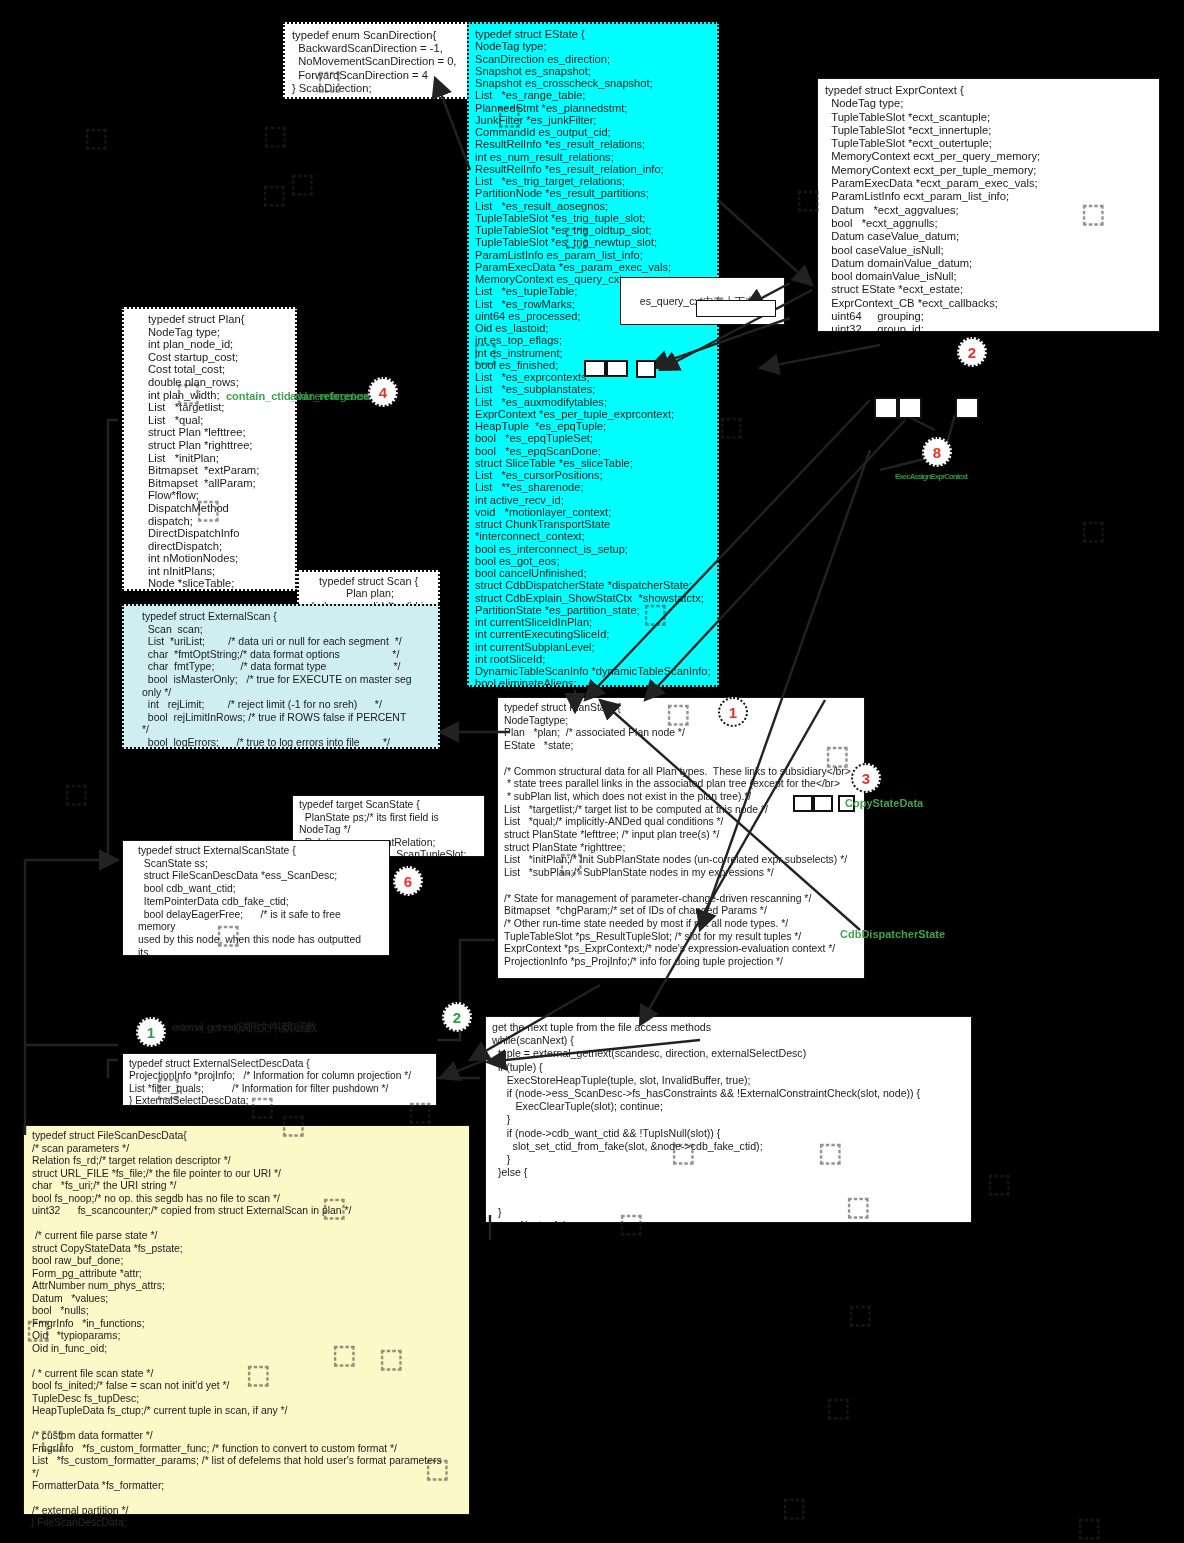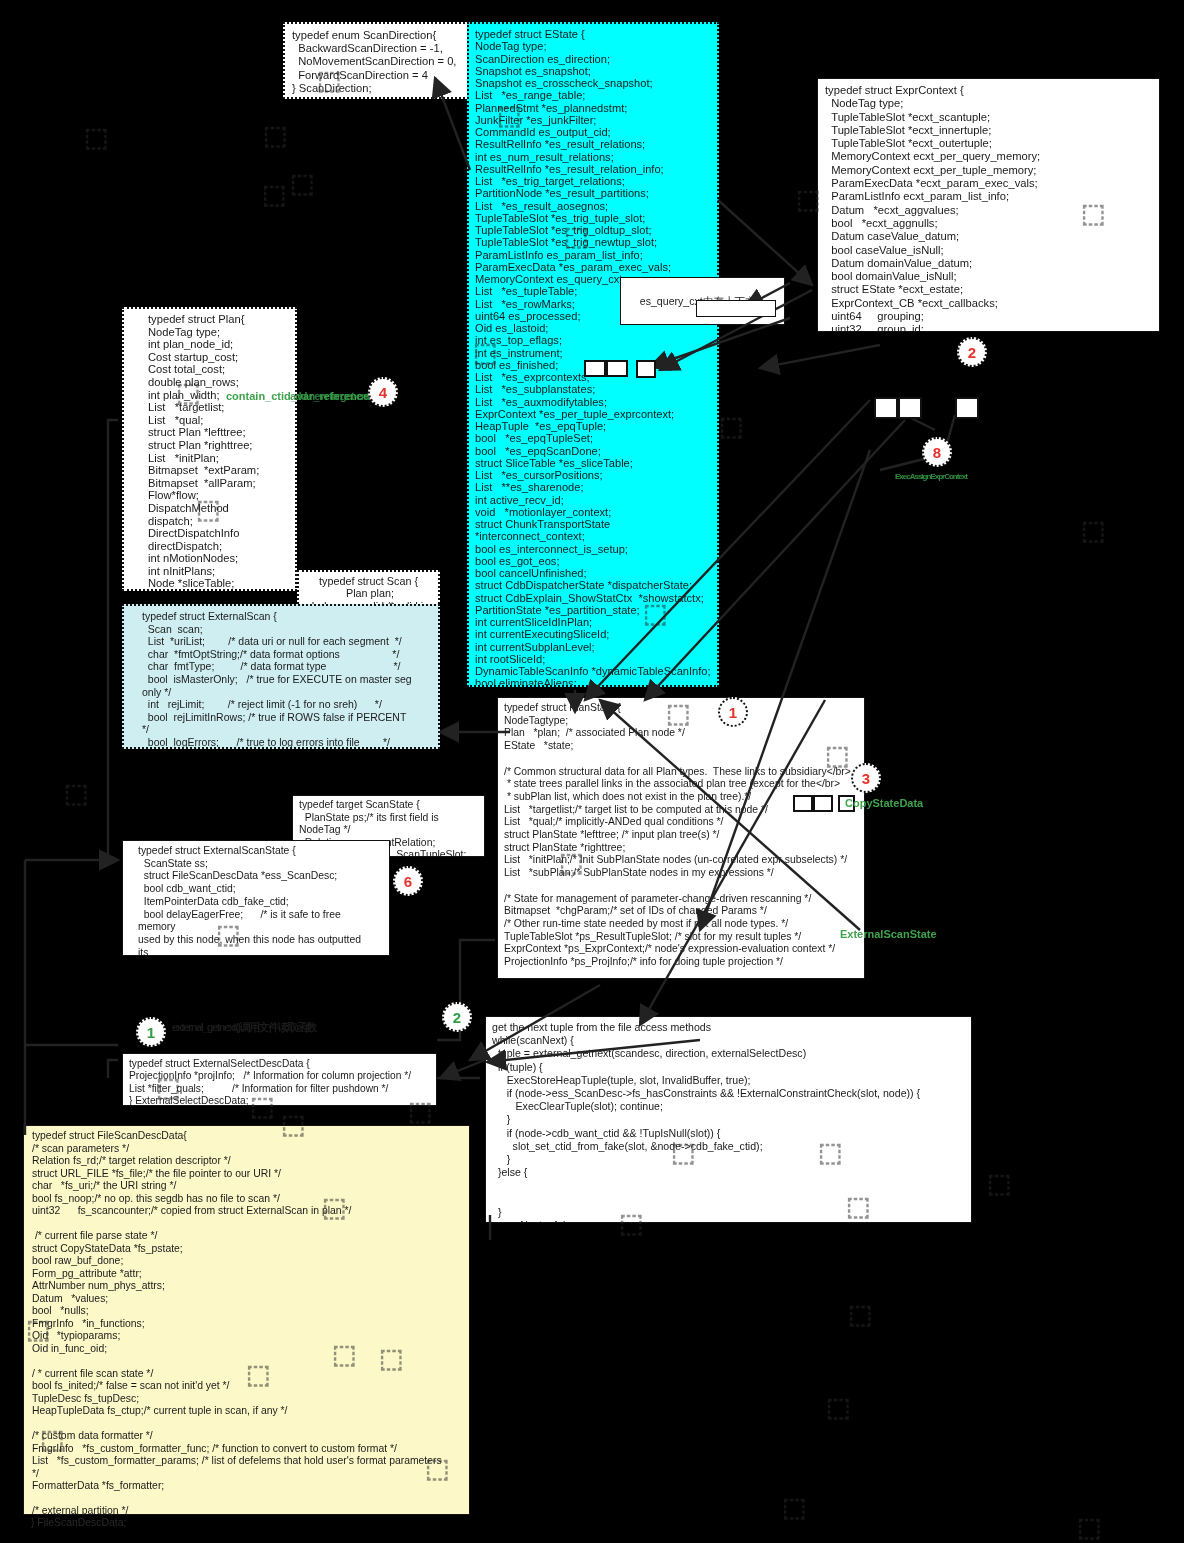--- a/index.html
+++ b/index.html
@@ -395,17 +395,17 @@
   <div class="marker" style="left:718px;top:697px;">1</div>
   <div class="marker" style="left:851px;top:763px;">3</div>
   <div class="marker" style="left:393px;top:866px;">6</div>
   <div class="marker green" style="left:136px;top:1017px;">1</div>
   <div class="marker green" style="left:442px;top:1002px;">2</div>
 
   <div class="lbl green" style="left:226px;top:390px;">contain_ctid_var_reference</div>
   <div class="lbl blur" style="left:290px;top:390px;opacity:.85;">add new target entry</div>
 
   <div class="lbl green" style="left:845px;top:797px;">CopyStateData</div>
-  <div class="lbl green" style="left:840px;top:928px;">ExternalScanState</div>
+  <div class="lbl green" style="left:840px;top:928px;">CdbDispatcherState</div>
   <div class="lbl blur" style="left:895px;top:472px;font-size:8px;line-height:9px;width:96px;white-space:normal;">ExecAssignExprContext</div>
   <div class="lbl blur" style="left:172px;top:1020px;font-size:11px;letter-spacing:-1.5px;opacity:.9;color:#1f1f1f;">external_getnext()调用文件读取函数</div>
 
 </div>
 
 </body></html>

